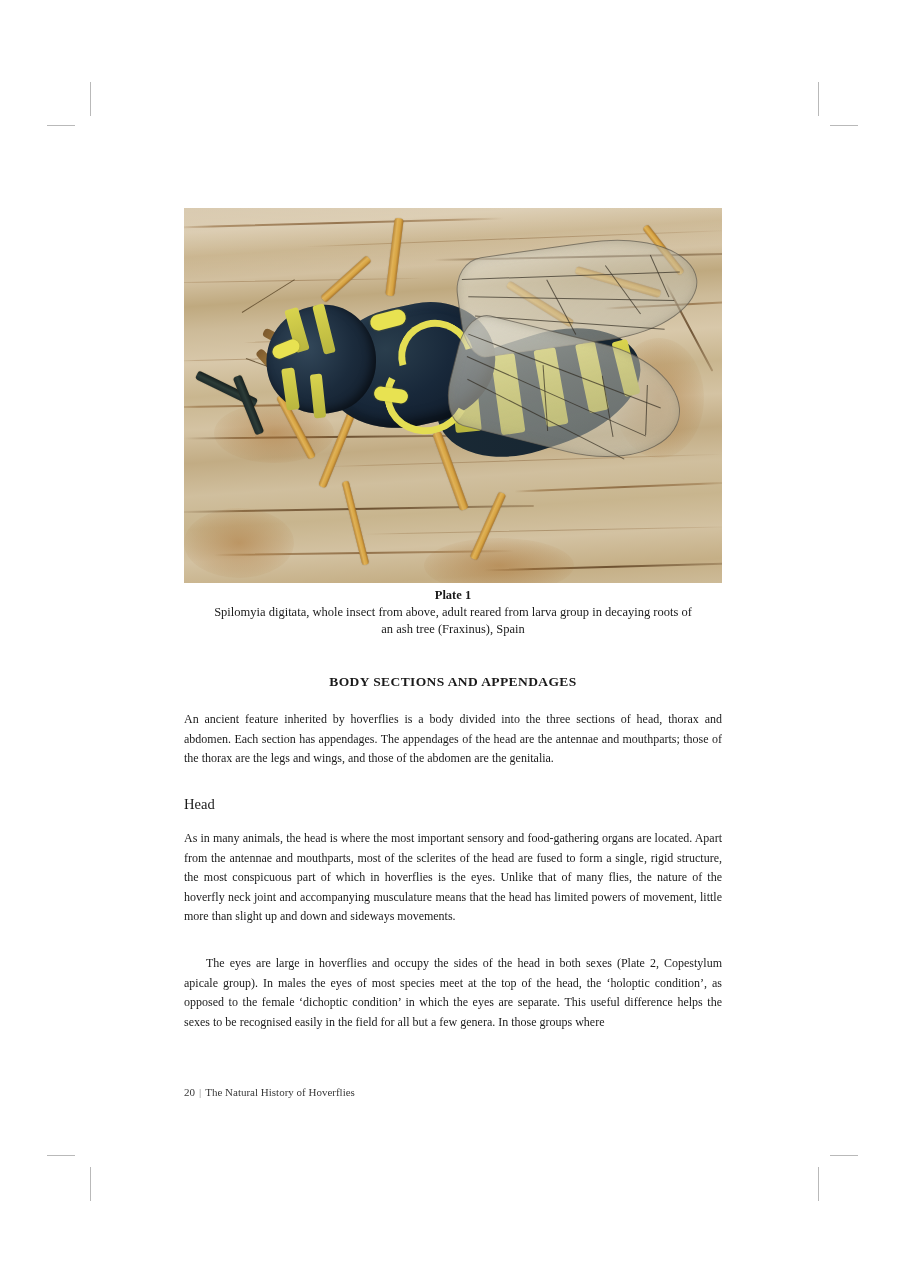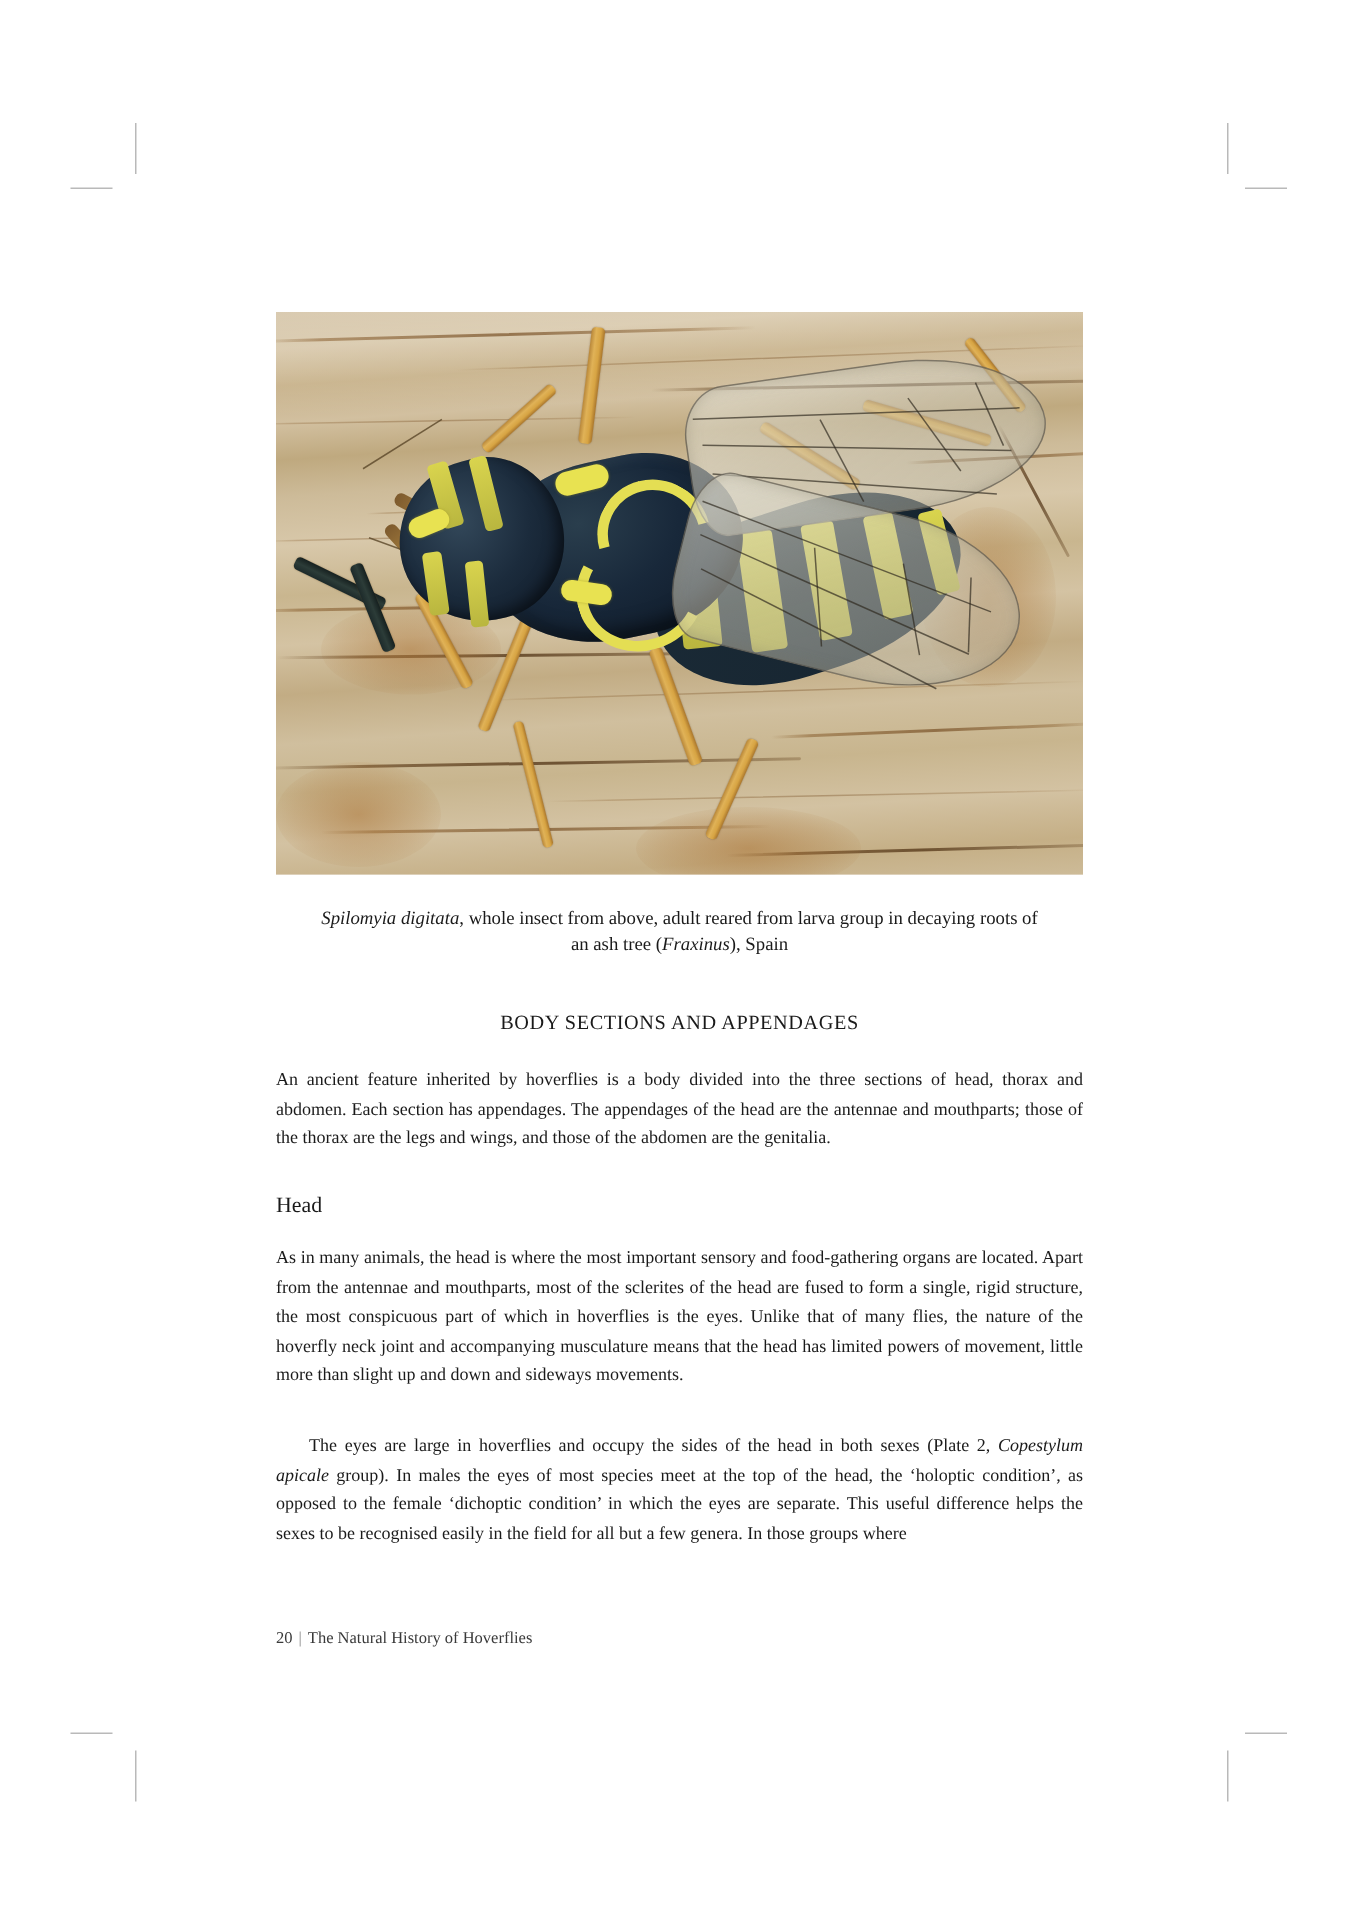--- a/index.html
+++ b/index.html
@@ -204,21 +204,21 @@
   .p1 { top: 710px; }
   .sub-heading {
     position: absolute;
     left: 0;
     top: 796px;
     font-size: 14.6px;
   }
   .p2 { top: 829px; }
   .p3 { top: 954px; text-indent: 22px; }
 
-  .italic { font-style: italic; }
+  .italic { }
 
   
   .footer {
     position: absolute;
     left: 0;
     top: 1086px;
     font-size: 11px;
     color: #3a3a3a;
   }
   .footer .sep { color: #8b8b8b; padding: 0 4px; }
@@ -323,26 +323,27 @@
           <div class="vein" style="left:16px; top:66px; width:176px; transform:rotate(13deg);"></div>
           <div class="vein" style="left:86px; top:34px; width:66px;  transform:rotate(72deg);"></div>
           <div class="vein" style="left:146px;top:30px; width:62px;  transform:rotate(66deg);"></div>
           <div class="vein" style="left:192px;top:28px; width:50px;  transform:rotate(78deg);"></div>
         </div>
 
       </div>
     </div>
   </figure>
 
+  <div class="plate-title">Plate 1</div>
   <div class="plate-caption">
     <span class="italic">Spilomyia digitata</span><span>, whole insect from above, adult reared from larva group in decaying roots of</span><br>
     <span>an ash tree (</span><span class="italic">Fraxinus</span><span>), Spain</span>
   </div>
 
-  <h2 class="section-heading" style="margin:0; font-weight:normal;">BODY SECTIONS AND APPENDAGES</h2>
+  <h2 class="section-heading" style="margin:0; font-weight:bold;">BODY SECTIONS AND APPENDAGES</h2>
 
   <p class="para p1" style="margin:0;">An ancient feature inherited by hoverflies is a body divided into the three sections of head, thorax and abdomen. Each section has appendages. The appendages of the head are the antennae and mouthparts; those of the thorax are the legs and wings, and those of the abdomen are the genitalia.</p>
 
   <h3 class="sub-heading" style="margin:0; font-weight:normal;">Head</h3>
 
   <p class="para p2" style="margin:0;">As in many animals, the head is where the most important sensory and food-gathering organs are located. Apart from the antennae and mouthparts, most of the sclerites of the head are fused to form a single, rigid structure, the most conspicuous part of which in hoverflies is the eyes. Unlike that of many flies, the nature of the hoverfly neck joint and accompanying musculature means that the head has limited powers of movement, little more than slight up and down and sideways movements.</p>
 
   <p class="para p3" style="margin:0;">
     <span>The eyes are large in hoverflies and occupy the sides of the head in both sexes (Plate 2, </span><span class="italic">Copestylum apicale</span><span> group). In males the eyes of most species meet at the top of the head, the ‘holoptic condition’, as opposed to the female ‘dichoptic condition’ in which the eyes are separate. This useful difference helps the sexes to be recognised easily in the field for all but a few genera. In those groups where</span>
   </p>

